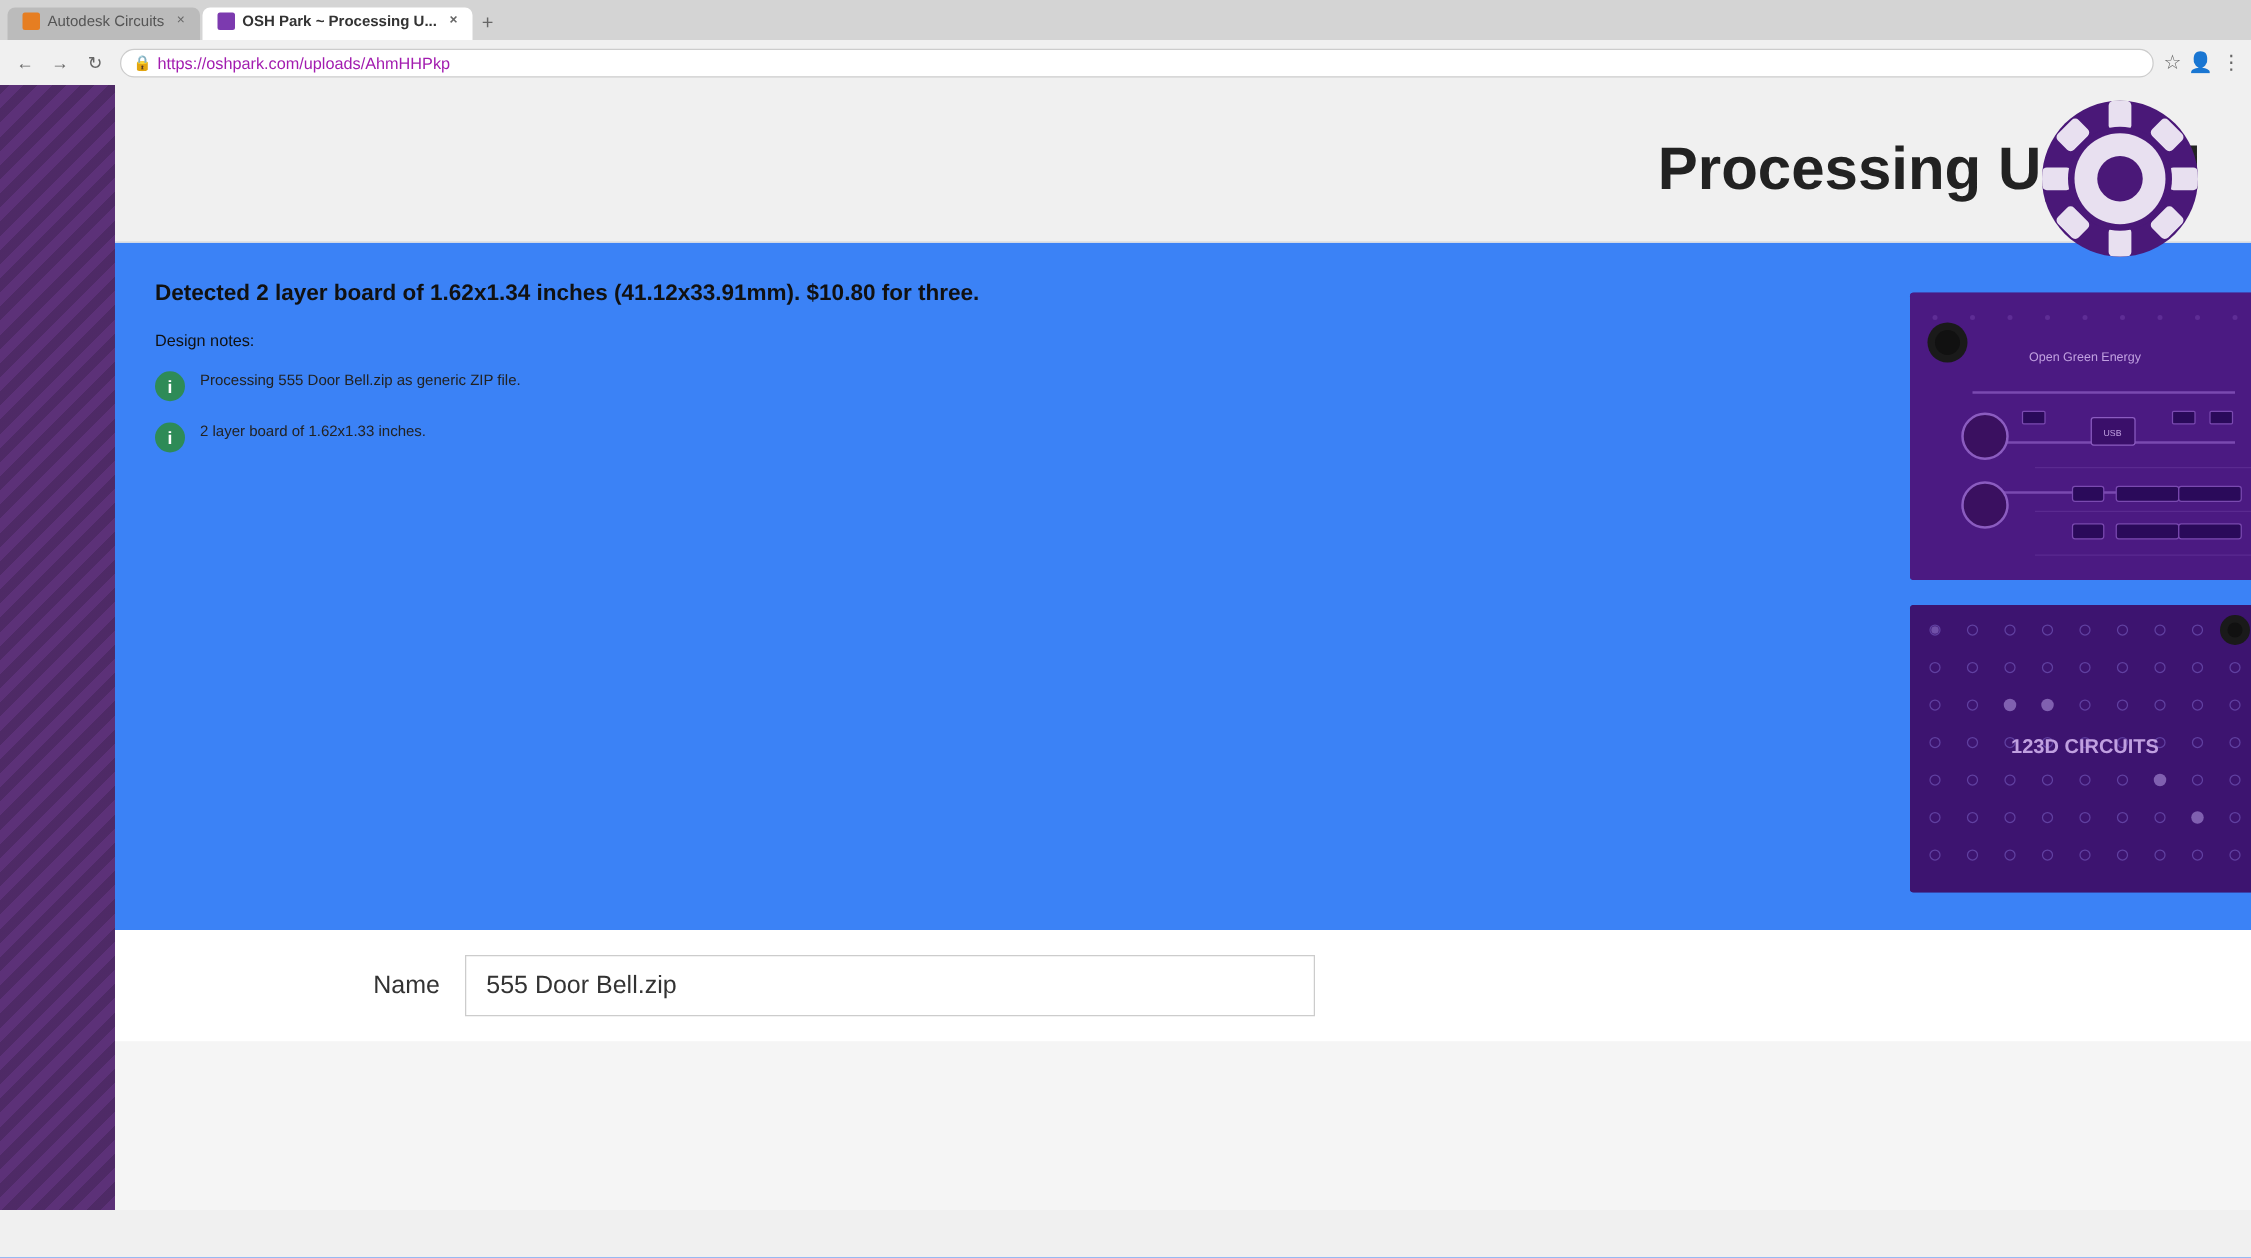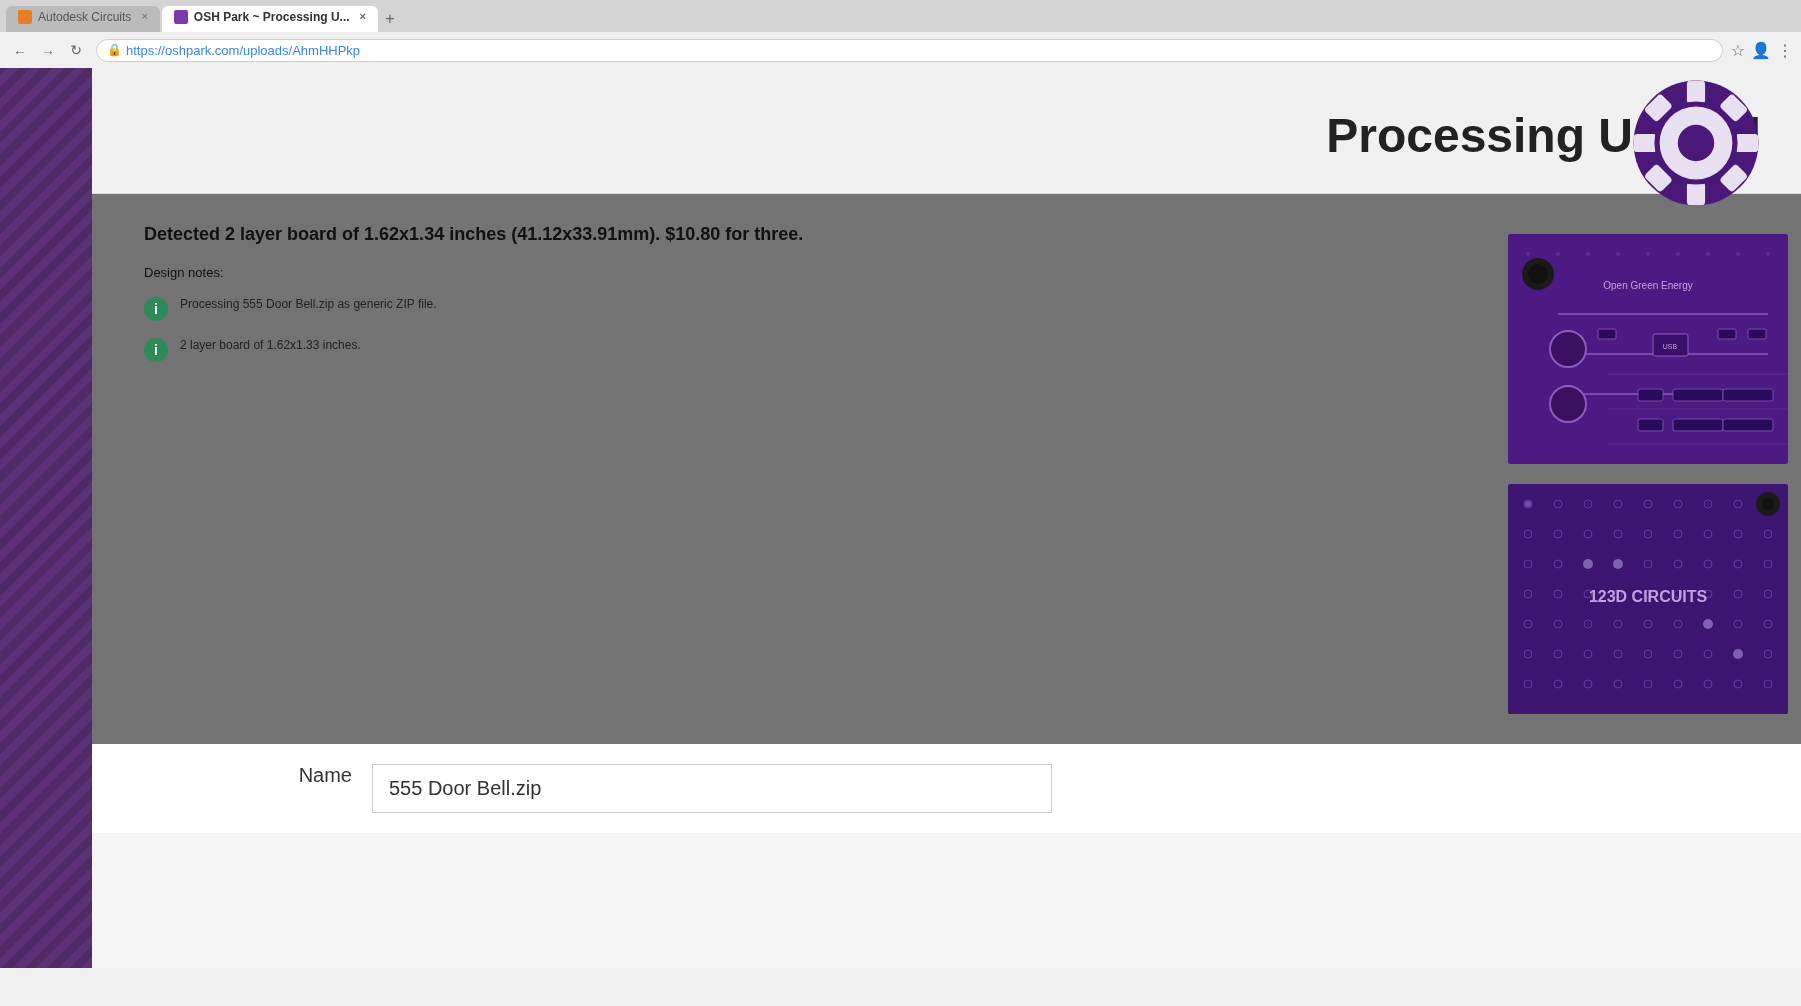--- a/index.html
+++ b/index.html
@@ -93,21 +93,21 @@
       border-radius: 12px;
       padding: 3px 10px;
       font-size: 13px;
     }
     .lock-icon {
       color: #4caf50;
       margin-right: 4px;
       font-size: 12px;
     }
     .address-text {
-      color: #3b82f6;
+      color: #a21caf;
       font-size: 13px;
     }
     .browser-actions {
       display: flex;
       align-items: center;
       gap: 6px;
     }
     .browser-action-btn {
       font-size: 16px;
       color: #666;
@@ -160,22 +160,22 @@
       width: 130px;
       height: 130px;
       position: absolute;
       right: 40px;
       top: 10px;
     }
     
 
     
     .content-area {
-      padding: 30px 52px;
-      background: #737373;
+      padding: 30px 32px;
+      background: #3b82f6;
       display: flex;
       gap: 30px;
     }
     .content-left {
       flex: 1;
     }
     .detection-heading {
       font-size: 18px;
       font-weight: bold;
       color: #111;
@@ -225,20 +225,21 @@
       flex-shrink: 0;
       display: flex;
       flex-direction: column;
       gap: 20px;
       padding-top: 10px;
     }
 
     
     .name-row {
       display: flex;
+      align-items: center;
       padding: 20px 40px 20px 200px;
       gap: 20px;
       background: white;
     }
     .name-label {
       font-size: 20px;
       color: #333;
       min-width: 60px;
       text-align: right;
     }

